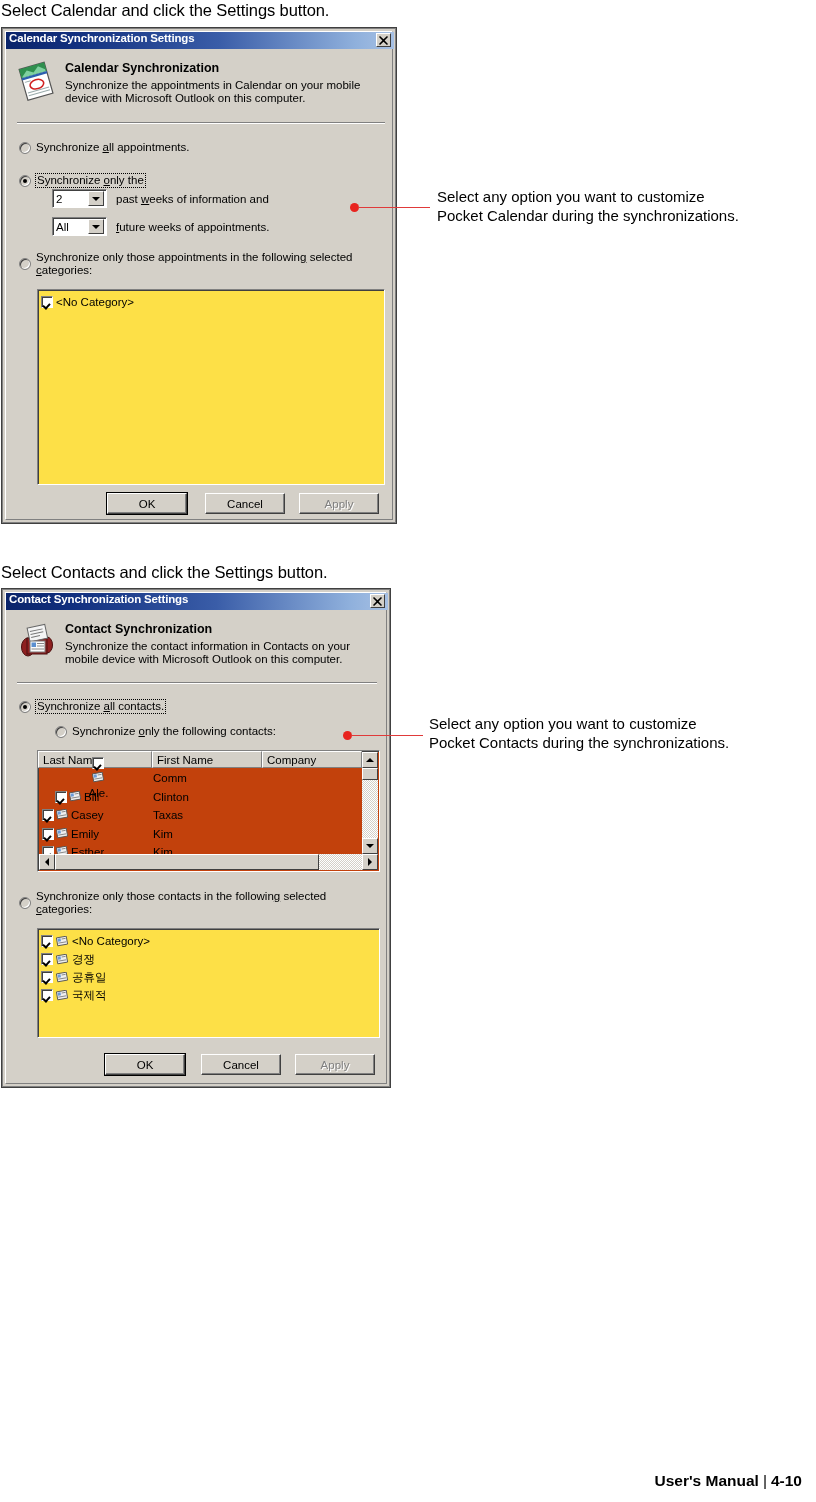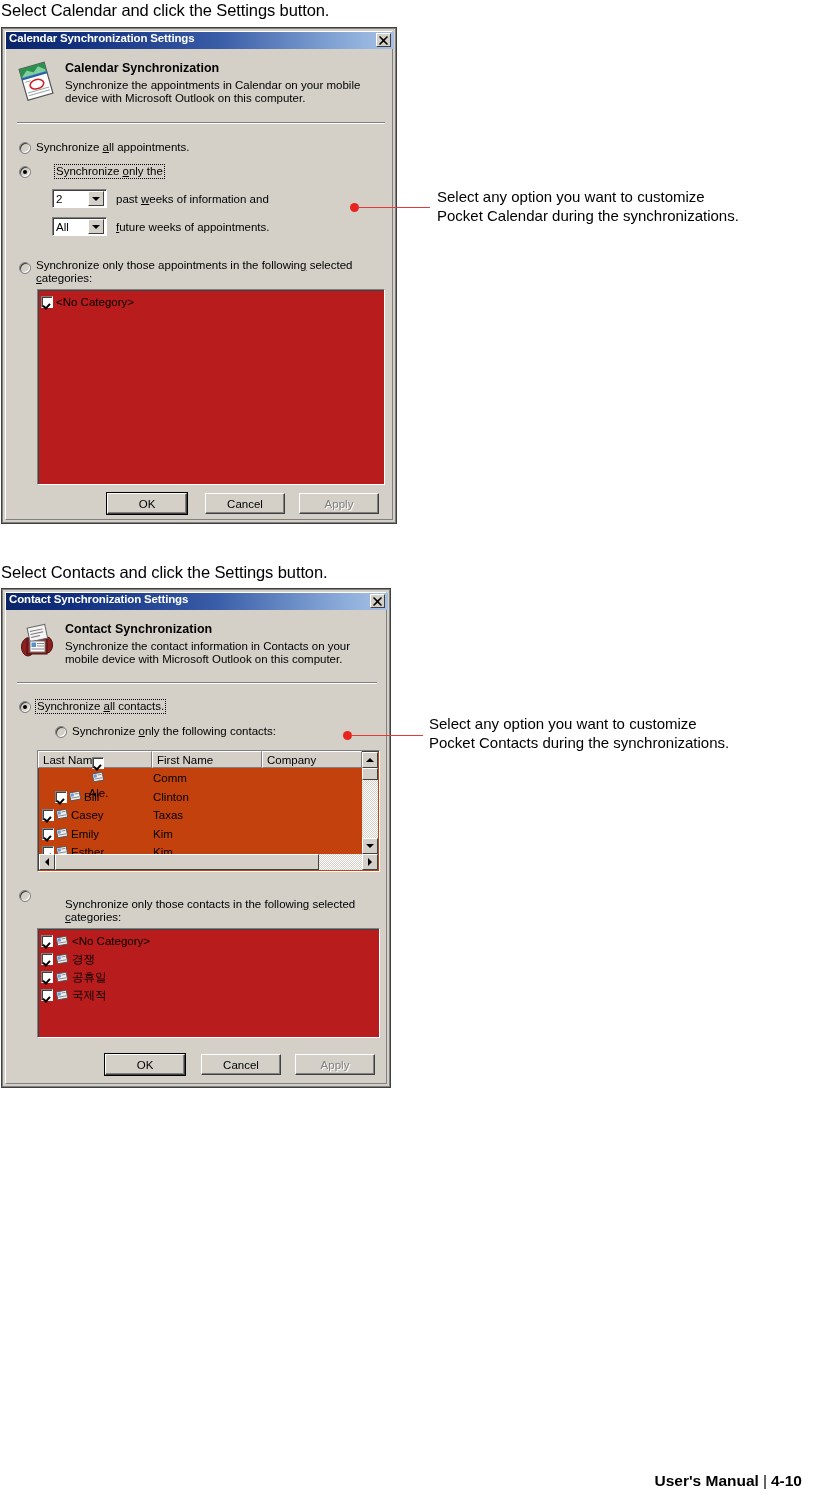--- a/index.html
+++ b/index.html
@@ -69,21 +69,21 @@
     box-shadow:inset 1px 1px 0 #404040, inset -1px -1px 0 #ffffff;
     box-sizing:border-box;position:relative;margin-top:1px;
   }
   .radio.on:after{
     content:"";position:absolute;left:3px;top:3px;width:4px;height:4px;
     border-radius:50%;background:#000;
   }
   .radio-lbl{
     font-size:11.5px;color:#000;margin-left:5px;line-height:13px;white-space:nowrap;
   }
-  .radio-lbl.wrap{white-space:normal;margin-top:8px;}
+  .radio-lbl.wrap{white-space:normal;}
   .focus-dot{outline:1px dotted #000;outline-offset:0px;padding:0 1px;}
   .u{text-decoration:underline;}
 
   
   .combo{
     position:absolute;height:19px;background:#ffffff;
     border-top:1px solid #808080;border-left:1px solid #808080;
     border-right:1px solid #ffffff;border-bottom:1px solid #ffffff;
     box-shadow:inset 1px 1px 0 #404040;
     box-sizing:border-box;display:flex;align-items:center;
@@ -97,21 +97,21 @@
   }
   .tri-d{width:0;height:0;border-left:4px solid transparent;border-right:4px solid transparent;border-top:4px solid #000;}
   .tri-u{width:0;height:0;border-left:4px solid transparent;border-right:4px solid transparent;border-bottom:4px solid #000;}
   .tri-l{width:0;height:0;border-top:4px solid transparent;border-bottom:4px solid transparent;border-right:4px solid #000;}
   .tri-r{width:0;height:0;border-top:4px solid transparent;border-bottom:4px solid transparent;border-left:4px solid #000;}
 
   .cmb-lbl{position:absolute;font-size:11.5px;color:#000;white-space:nowrap;}
 
   
   .listbox{
-    position:absolute;background:#b91c1c;
+    position:absolute;background:#fde047;
     border-top:1px solid #808080;border-left:1px solid #808080;
     border-right:1px solid #ffffff;border-bottom:1px solid #ffffff;
     box-shadow:inset 1px 1px 0 #404040;
     box-sizing:border-box;overflow:hidden;
   }
   .li{display:flex;align-items:center;height:18px;padding-left:3px;}
   .li .lbl{font-size:11.5px;color:#000;margin-left:3px;white-space:nowrap;}
 
   .chk{
     width:12px;height:12px;background:#fff;flex:0 0 12px;
@@ -226,21 +226,21 @@
       <div>device with Microsoft Outlook on this computer.</div>
     </div>
 
     <div class="hr-etch" style="left:14px;top:93px;width:368px;"></div>
 
     <div class="radio-row" style="left:16px;top:112px;">
       <span class="radio"></span>
       <span class="radio-lbl"><span>Synchronize </span><span class="u">a</span><span>ll appointments.</span></span>
     </div>
 
-    <div class="radio-row" style="left:16px;top:136px;gap:19px;">
+    <div class="radio-row" style="left:16px;top:145px;">
       <span class="radio on"></span>
       <span class="radio-lbl focus-dot"><span>Synchronize </span><span class="u">o</span><span>nly the</span></span>
     </div>
 
     <div class="combo" style="left:49px;top:160px;width:55px;">
       <span class="cval">2</span>
       <span class="carrow">
           <span class="tri-d"></span>
         </span>
     </div>
@@ -445,21 +445,21 @@
             <span class="tri-l"></span>
           </div>
         <div class="sb-track" style="left:16px;top:0;right:16px;bottom:0;"></div>
         <div class="sb-thumb" style="left:16px;top:0;width:264px;height:16px;"></div>
         <div class="sb-btn" style="right:0;top:0;width:16px;height:16px;">
             <span class="tri-r"></span>
           </div>
       </div>
     </div>
 
-    <div class="radio-row" style="left:16px;top:300px;width:355px;align-items:flex-start;gap:29px;">
+    <div class="radio-row" style="left:16px;top:300px;width:355px;align-items:center;">
       <span class="radio" style="margin-top:0;"></span>
       <span class="radio-lbl wrap" style="width:335px;"><span>Synchronize only those contacts in the followin</span><span class="u">g</span><span> selected</span><br><span class="u">c</span><span>ategories:</span></span>
     </div>
 
     <div class="listbox" style="left:34px;top:338px;width:343px;height:110px;">
       <div class="li" style="margin-top:3px;">
         <span class="chk on"></span>
         <span style="margin-left:3px;display:flex;">
           <svg width="13" height="11" viewBox="0 0 13 11">
               <g transform="rotate(-10 6 5)">

